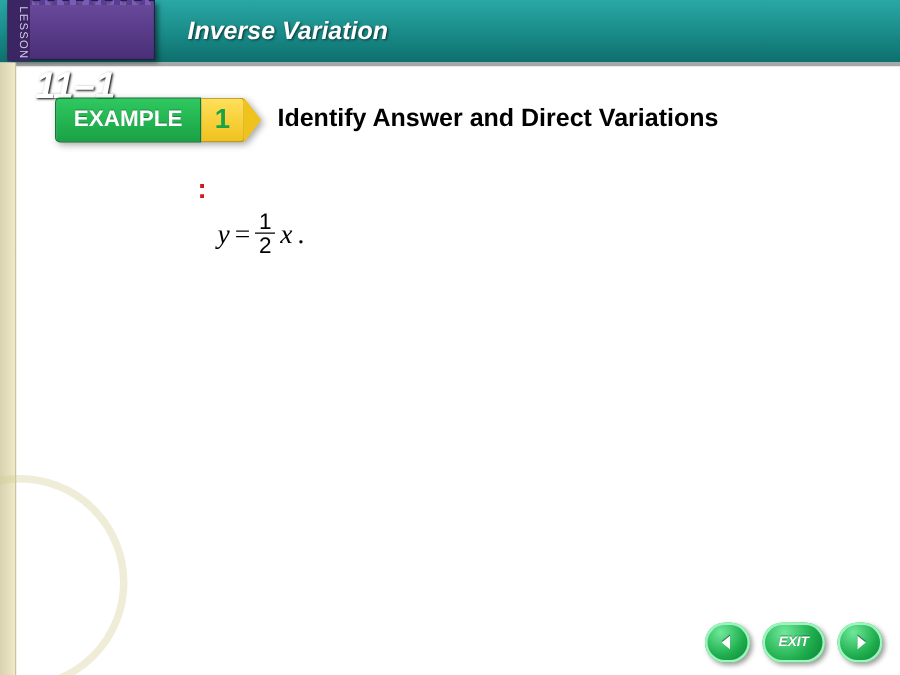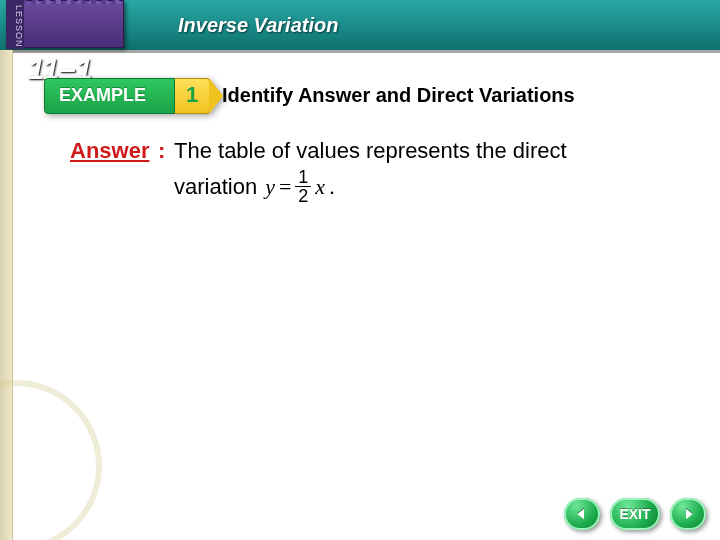--- a/index.html
+++ b/index.html
@@ -76,21 +76,20 @@
   margin-top:48px;
 }
 .banner-title {
   position:absolute;
   left:150px; top:14px;
   color:#ffffff;
   font-style:italic;
   font-weight:bold;
   font-size:20px;
   text-shadow:1px 1px 2px rgba(0,0,0,.6);
-  margin-left:28px;
 }
 
 .side-strip {
   position:absolute;
   left:0; top:50px;
   width:12px; height:490px;
   background: linear-gradient(90deg,#d8d2b0,#efe9c8);
   border-right:1px solid #c9c39f;
 }
 .side-arc {
@@ -110,21 +109,21 @@
   filter: drop-shadow(2px 2px 3px rgba(0,0,0,.35));
 }
 .pill-main {
   background: linear-gradient(#2fc85f,#1aa246);
   border:1px solid #0c7a32;
   border-radius:4px 0 0 4px;
   color:#fff;
   font-weight:bold;
   font-size:18px;
   text-shadow:0 -1px 0 rgba(0,0,0,.3);
-  padding:6px 28px 0 14px;
+  padding:6px 14px 0 14px;
 }
 .pill-num {
   background: linear-gradient(#ffe05a,#f0c21e);
   border:1px solid #b68e07;
   border-left:none;
   width:34px;
   color:#1aa246;
   font-weight:bold;
   font-size:22px;
   text-align:center;
@@ -201,27 +200,28 @@
   gap:10px;
   align-items:center;
 }
 .btn {
   position:relative;
   width:50px; height:32px;
   border-radius:16px;
   background: radial-gradient(circle at 35% 25%, #6fe89a, #1fae4e 55%, #0a7a30);
   box-shadow: inset 0 0 0 2px #9df5bd, 2px 2px 4px rgba(0,0,0,.4);
   color:#fff;
-  font-size:14px;
+  font-size:11px;
   font-weight:bold;
   display:flex;
   align-items:center;
   justify-content:center;
   cursor:pointer;
   text-shadow:0 -1px 0 rgba(0,0,0,.4);
+  font-style:italic;
 }
 .btn.nav { width:36px; }
 .btn.nav svg { width:16px; height:16px; fill:#fff; filter:drop-shadow(0 -1px 0 rgba(0,0,0,.5)); }
 </style>
 </head>
 <body>
 
 <div class="slide">
 
   <div class="top-banner"></div>
@@ -239,26 +239,23 @@
     <div class="side-arc"></div>
   </div>
 
   <div class="example-pill">
     <div class="pill-main">EXAMPLE</div>
     <div class="pill-num">1</div>
     <div class="pill-arrow"></div>
   </div>
   <div class="example-title">Identify Answer and Direct Variations</div>
 
-  <span class="answer-label">Answer</span>
   <span class="answer-colon">:</span>
-  <span class="answer-line1">The table of values represents the direct</span>
 
   <div class="answer-line2">
-    <span>variation</span>
     <span class="equation">
       <span>y</span>
       <span style="font-style:normal;">=</span>
       <span class="frac">
         <span class="num">1</span>
         <span class="den">2</span>
       </span>
       <span>x</span>
       <span class="period">.</span>
     </span>

